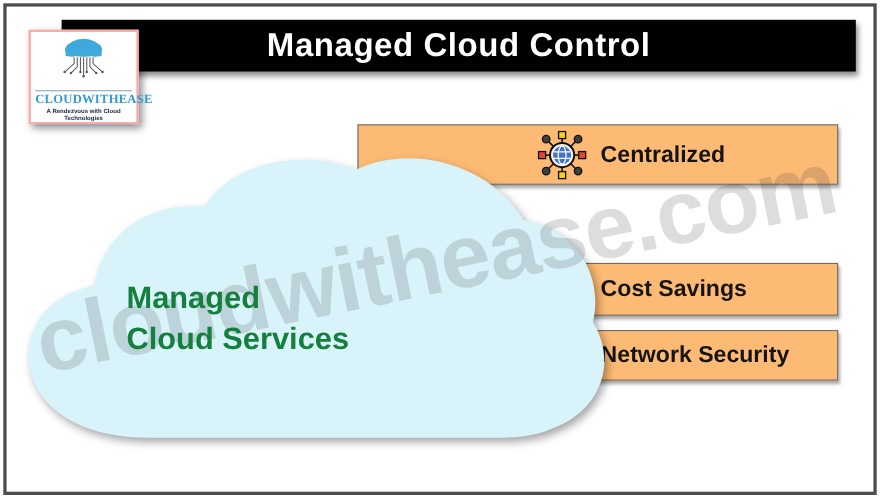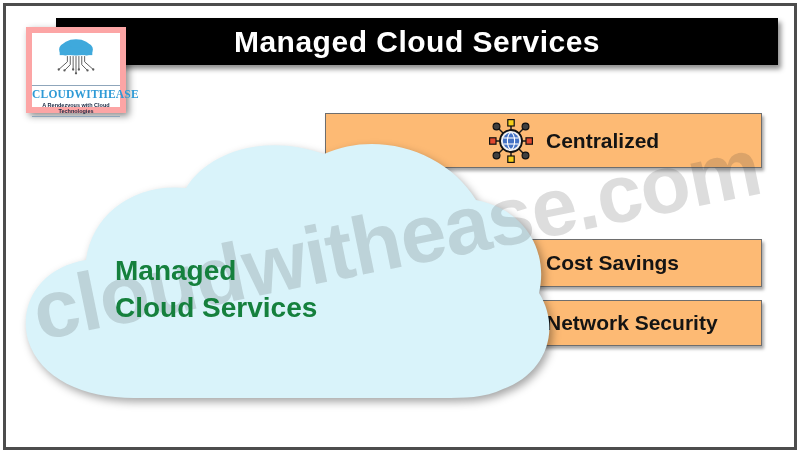--- a/index.html
+++ b/index.html
@@ -8,21 +8,21 @@
   .frame{position:absolute;left:3px;top:3px;right:3px;bottom:4px;border:3px solid #4d4d4d;z-index:0;}
 
   
   .header-bar{position:absolute;left:56px;top:18px;width:722px;height:47px;background:#000;
               z-index:3;display:flex;align-items:center;justify-content:center;
               box-shadow:3px 4px 5px rgba(0,0,0,0.45);}
   .header-title{color:#fff;font-size:30px;font-weight:bold;letter-spacing:0.5px;}
 
   
   .logo{position:absolute;left:26px;top:27px;width:100px;height:86px;background:#fff;
-        border:6px solid #fca5a5;z-index:10;box-shadow:3px 3px 7px rgba(0,0,0,0.45);
+        border:2px solid #fca5a5;z-index:10;box-shadow:3px 3px 7px rgba(0,0,0,0.45);
         display:flex;flex-direction:column;align-items:center;justify-content:flex-start;
         box-sizing:border-box;padding-top:2px;}
   .logo-name{font-family:"Liberation Serif", serif;font-weight:bold;font-size:11.5px;
              color:#2E9AD6;letter-spacing:0.2px;border-top:1px solid #8fa6bb;padding-top:2px;
              width:88px;text-align:center;}
   .logo-tagline{font-size:5.5px;font-weight:bold;color:#16253f;margin-top:2px;
                 border-bottom:1px solid #8fa6bb;padding-bottom:2px;width:88px;text-align:center;}
 
   
   .service-box{position:absolute;left:325px;width:437px;background:#fdba74;border:1px solid #6e6e6e;
@@ -43,21 +43,21 @@
              transform:rotate(-11.5deg);transform-origin:0 50%;pointer-events:none;}
 </style>
 </head>
 <body>
 
 <div class="stage">
 
   <div class="frame"></div>
 
   <div class="header-bar">
-    <span class="header-title">Managed Cloud Services</span>
+    <span class="header-title">Managed Cloud Control</span>
   </div>
 
   <div class="logo">
     <span>
       <svg width="58" height="46" viewBox="0 0 60 48">
         <g fill="#3FA9DC">
           <ellipse cx="30" cy="13" rx="15" ry="8.5"></ellipse>
           <circle cx="19" cy="15" r="6.5"></circle>
           <circle cx="41" cy="15" r="6.5"></circle>
           <rect x="13" y="13" width="34" height="8"></rect>

